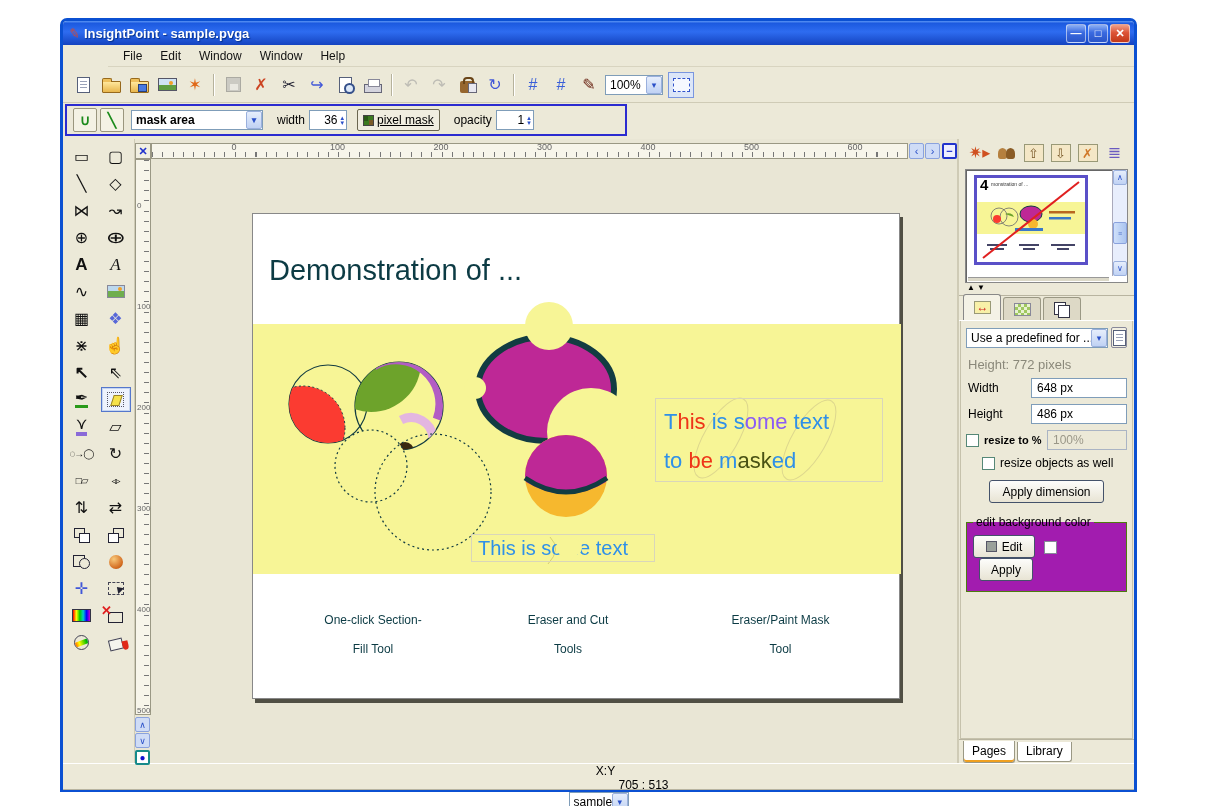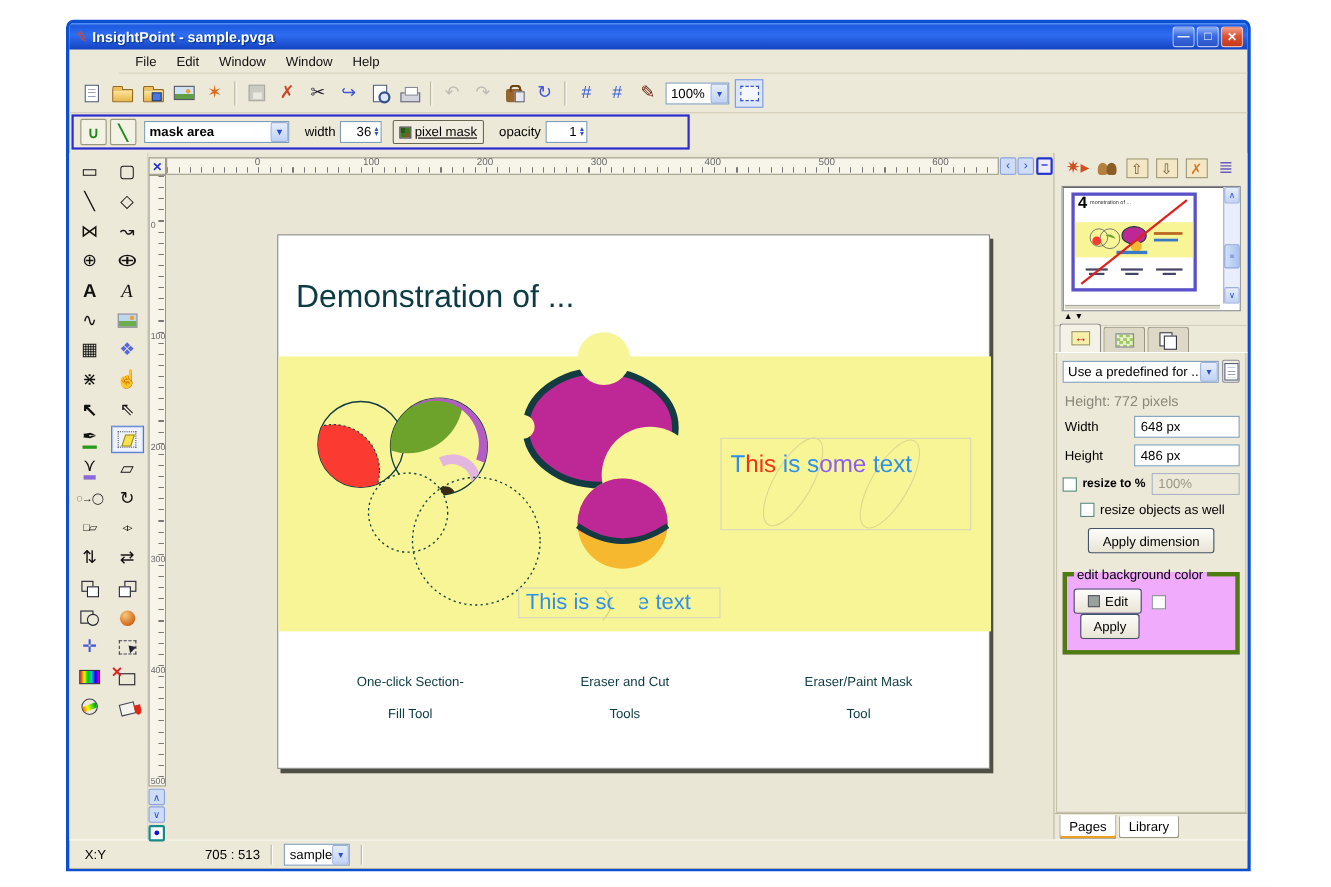--- a/index.html
+++ b/index.html
@@ -153,31 +153,31 @@
   #height-info{color:#8a887a;font-size:13px;margin:9px 0 6px 2px;}
   .frow{display:flex;align-items:center;margin-bottom:6px;}
   .flabel{font-size:12px;width:62px;padding-left:2px;}
   .tinput{background:#fff;border:1px solid #7f9db9;height:20px;width:96px;font-size:12px;display:flex;align-items:center;padding-left:5px;margin-left:auto;}
   .tinput.disabled{background:#ece9d8;color:#9a9788;border-color:#aab4c4;width:80px;}
   .cb{width:13px;height:13px;background:#fff;border:1px solid #587;margin-right:5px;flex:none;}
   .cblabel{font-size:12px;}
   .cblabel.sm{font-size:11px;font-weight:bold;}
   .indent{margin-left:16px;}
   #apply-dim{display:block;margin:10px auto 12px auto;height:23px;padding:0 12px;font-size:12px;font-family:inherit;background:linear-gradient(180deg,#fdfdfb,#e8e4d4);border:1px solid #44526a;border-radius:3px;}
-  #bg-group{border:4px solid #4d7c0f;margin:0;padding:6px 6px 10px 6px;background:#f0abfc;}
+  #bg-group{border:1px solid #4d7c0f;margin:0;padding:6px 6px 10px 6px;background:#a21caf;}
   #bg-group legend{font-size:12px;padding:0 3px;}
   .xpbtn{height:23px;font-size:12px;font-family:inherit;background:linear-gradient(180deg,#fdfdfb,#e8e4d4);border:1px solid #44526a;border-radius:3px;display:inline-flex;align-items:center;justify-content:center;}
   #bg-edit{width:62px;} #bg-apply{width:54px;margin-left:6px;}
   #bg-swatch-ic{width:11px;height:11px;background:#9aa09a;border:1px solid #556;margin-right:5px;}
   #bg-preview{display:inline-block;width:13px;height:13px;background:#fff;border:1px solid #889;margin-left:5px;vertical-align:middle;}
   #btabs{height:24px;display:flex;align-items:center;padding-left:4px;border-top:1px solid #b8b4a0;}
   .btab{height:20px;padding:0 8px;border:1px solid #9a9884;border-top:none;border-radius:0 0 3px 3px;background:#fff;font-size:12px;display:flex;align-items:center;margin-right:2px;}
   .btab.active{box-shadow:0 -2px 0 #f0a020 inset;height:22px;}
   
-  #statusbar{height:26px;border-top:1px solid #fff;box-shadow:0 1px 0 #b8b4a0;display:flex;align-items:center;font-size:12px;}
+  #statusbar{height:26px;border-top:1px solid #fff;box-shadow:0 1px 0 #b8b4a0;display:flex;align-items:center;font-size:12px;flex-direction:column;}
   #xy-label{margin-left:14px;}
   #coords{margin-left:90px;}
   #statusbar .sep{width:2px;height:18px;margin:0 10px;border-left:1px solid #b8b4a0;border-right:1px solid #fff;}
   #unit-combo{width:60px;}
 </style>
 </head>
 <body>
 
 <div id="stage">
  <div id="window">
@@ -491,20 +491,21 @@
             <g stroke="#ddd78e" fill="none">
               <ellipse cx="468" cy="224" rx="17" ry="45" transform="rotate(30 468 224)"></ellipse>
               <ellipse cx="556" cy="226" rx="17" ry="45" transform="rotate(30 556 226)"></ellipse>
             </g>
             <path d="M297,323 q12,12 -2,27" stroke="#d6cf74" fill="none"></path>
           </svg>
           <div id="slide-title">Demonstration of ...</div>
           <div id="masked-box">
                 <div id="masked-text">
                   <div class="mline"><span style="color: rgb(47, 144, 232);">T</span><span style="color: rgb(238, 52, 24);">his</span><span style="color: rgb(47, 144, 232);"> is s</span><span style="color: #8b5cf6;">ome</span><span style="color: rgb(47, 144, 232);"> text</span></div>
+                  <div class="mline"><span style="color: rgb(47, 144, 232);">to </span><span style="color: rgb(238, 52, 24);">be</span><span style="color: rgb(47, 144, 232);"> m</span><span style="color: rgb(74, 82, 20);">ask</span><span style="color: rgb(47, 144, 232);">ed</span></div>
                 </div>
               </div>
           <div id="erased-box">
             <span>This is some text</span>
             <i id="erase-blob"></i>
           </div>
           <div id="captions">
                 <div class="caption" style="left: 20px; width: 200px;">
                   <div>One-click Section-</div>
                   <div>Fill Tool</div>

